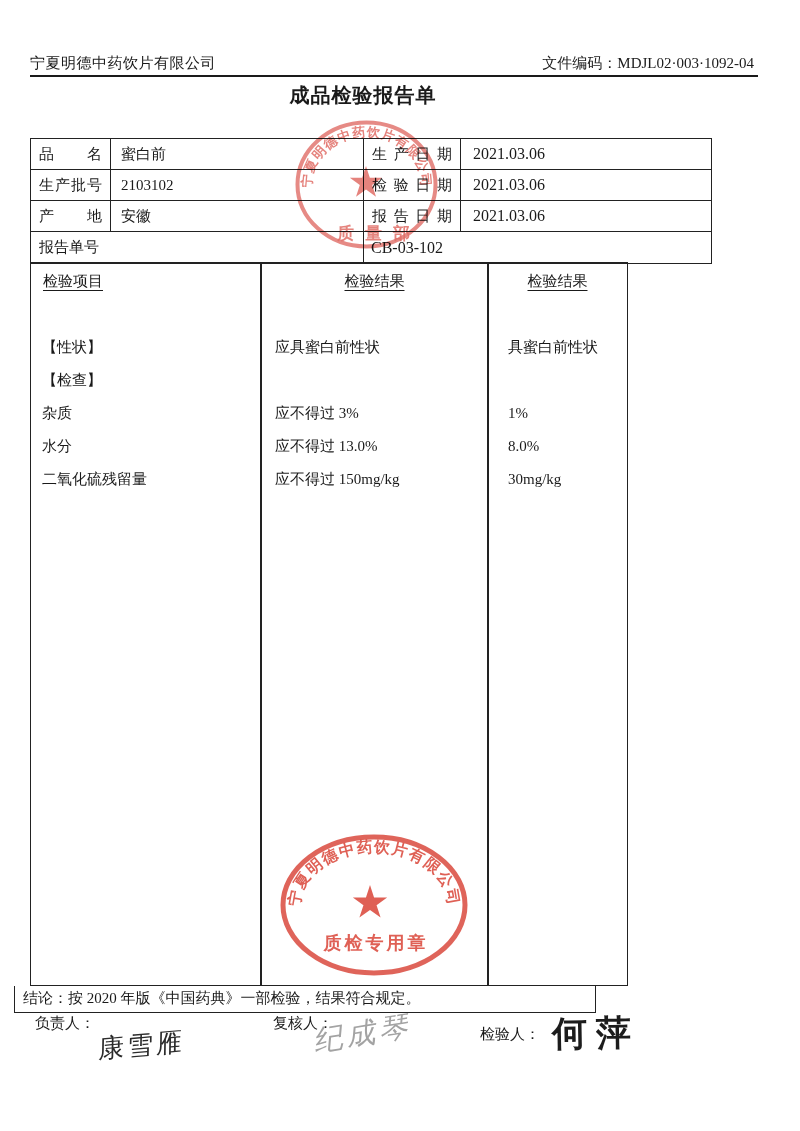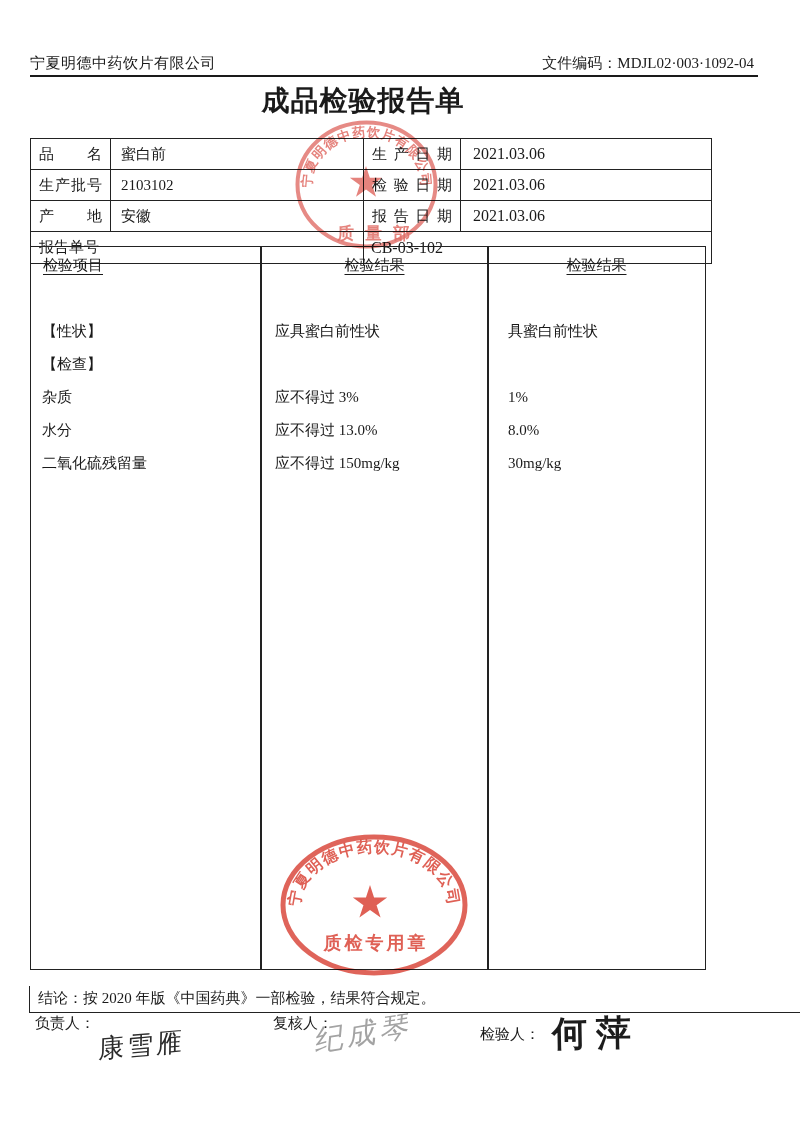--- a/index.html
+++ b/index.html
@@ -12,55 +12,55 @@
   }
   .abs { position: absolute; }
 
   
   .hdr-left  { left: 30px; top: 54px; font-size: 15px; letter-spacing: 0.5px; }
   .hdr-right { right: 46px; top: 54px; font-size: 15px; }
   .hdr-rule  { left: 30px; top: 75px; width: 728px; height: 2px; background: #1a1a1a; }
 
   
   .title-wrap { left: 0; top: 82px; width: 726px; text-align: center; }
-  .title { font-size: 28px; font-weight: bold; letter-spacing: 1px; text-align: right; }
+  .title { font-size: 20px; font-weight: bold; letter-spacing: 1px; text-align: right; }
 
   
   .info-table { left: 30px; top: 138px; width: 682px; border: 1.5px solid #222; }
   .info-row { display: flex; height: 31px; border-bottom: 1.5px solid #222; }
   .info-row:last-child { border-bottom: none; }
   .cell { font-size: 15px; display: flex; align-items: center; }
   .cell.bordered { border-right: 1.5px solid #222; }
   .lbl { padding: 0 8px; }
   .lbl span { display: block; width: 100%; text-align: justify; text-align-last: justify; }
   .c1 { width: 80px; align-items: center; }
   .c2 { width: 253px; padding-left: 10px; }
   .c3 { width: 97px; }
   .c4 { flex: 1; padding-left: 12px; font-size: 16px; }
   .c14 { width: 333px; padding: 0 8px; }
   .c24 { flex: 1; padding-left: 7px; font-size: 16px; }
 
   
-  .insp-table { left: 30px; top: 246px; width: 676px; height: 724px; border: 1.5px solid #222; }
+  .insp-table { left: 30px; top: 262px; width: 598px; height: 724px; border: 1.5px solid #222; }
   .insp-div { position: absolute; top: 0; bottom: 0; width: 1.5px; background: #222; }
   .insp-div.d1 { left: 229px; }
   .insp-div.d2 { left: 456px; }
   .insp-hdr { position: absolute; top: 9px; left: 0; right: 0; display: flex; }
   .insp-hdr .h { font-size: 15px; text-decoration: underline; text-underline-offset: 4px; }
   .h1 { width: 230px; padding-left: 12px; }
   .h2 { width: 227px; text-align: center; }
   .h3 { flex: 1; text-align: center; }
   .insp-body { position: absolute; top: 68px; left: 0; right: 0; }
   .insp-row { display: flex; height: 33px; line-height: 33px; font-size: 15px; }
   .insp-row .ci { width: 230px; padding-left: 11px; }
   .insp-row .cs { width: 227px; padding-left: 14px; }
   .insp-row .cr { flex: 1; padding-left: 20px; }
 
   
-  .conclusion { left: 29px; top: 986px; width: 772px; height: 27px;
+  .conclusion { left: 14px; top: 986px; width: 582px; height: 27px;
     border: 1.5px solid #222; border-top: none;
     font-size: 15px; line-height: 24px; padding-left: 8px; }
 
   
   .sig-label { top: 1014px; font-size: 15px; }
   .sig-label.s1 { left: 35px; }
   .sig-label.s2 { left: 273px; }
   .sig-label.s3 { left: 480px; margin-top: 11px; }
   .sig { font-family: "Liberation Serif", "DejaVu Serif", serif; white-space: nowrap; }
   .sig-1 { left: 98px; top: 1028px; font-size: 26px; color: #2b2b2b;

